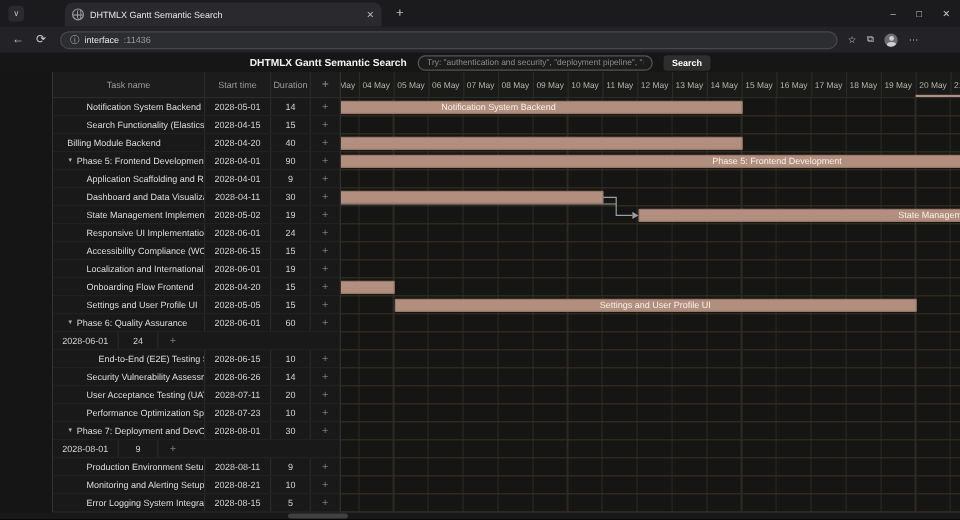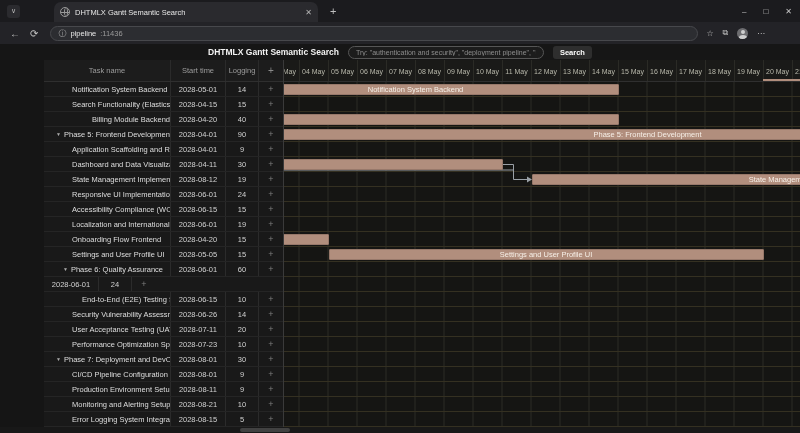--- a/index.html
+++ b/index.html
@@ -84,21 +84,21 @@
       <span>□</span>
       <span>✕</span>
     </div>
   </div>
 
   <div class="toolbar">
     <span class="nav-ic">←</span>
     <span class="nav-ic">⟳</span>
     <div class="urlpill">
       <span class="info-ic">ⓘ</span>
-      <span class="url-host">pipeline</span>
+      <span class="url-host">interface</span>
       <span class="url-port">:11436</span>
     </div>
     <div class="tb-right">
       <span>☆</span>
       <span>⧉</span>
       <span class="avatar"></span>
       <span>⋯</span>
     </div>
   </div>
 
@@ -106,42 +106,42 @@
     <span class="app-title">DHTMLX Gantt Semantic Search</span>
     <input class="search-input" placeholder="Try: &quot;authentication and security&quot;, &quot;deployment pipeline&quot;, &quot;user interface...&quot;" style="">
     <button class="search-btn">Search</button>
   </div>
 
   <div class="gantt">
     <div class="grid">
       <div class="grid-header">
         <div class="gh-cell gh-name">Task name</div>
         <div class="gh-cell gh-start">Start time</div>
-        <div class="gh-cell gh-dur">Logging</div>
+        <div class="gh-cell gh-dur">Duration</div>
         <div class="gh-cell gh-add">+</div>
       </div>
       <div id="grid-rows">
           <div class="g-row">
             <div class="c-name" style="padding-left: 28px;">
               <span>Notification System Backend</span>
             </div>
             <div class="c-start">2028-05-01</div>
             <div class="c-dur">14</div>
             <div class="c-add">+</div>
           </div>
           <div class="g-row">
             <div class="c-name" style="padding-left: 28px;">
               <span>Search Functionality (Elasticsea...</span>
             </div>
             <div class="c-start">2028-04-15</div>
             <div class="c-dur">15</div>
             <div class="c-add">+</div>
           </div>
           <div class="g-row">
-            <div class="c-name" style="padding-left: 12px; justify-content: flex-end;">
+            <div class="c-name" style="padding-left: 12px;">
               <span>Billing Module Backend</span>
             </div>
             <div class="c-start">2028-04-20</div>
             <div class="c-dur">40</div>
             <div class="c-add">+</div>
           </div>
           <div class="g-row">
             <div class="c-name" style="padding-left: 12px;">
               <div class="expander" style="display: inline;">▼</div>
               <span>Phase 5: Frontend Development</span>
@@ -163,21 +163,21 @@
               <span>Dashboard and Data Visualizatio...</span>
             </div>
             <div class="c-start">2028-04-11</div>
             <div class="c-dur">30</div>
             <div class="c-add">+</div>
           </div>
           <div class="g-row">
             <div class="c-name" style="padding-left: 28px;">
               <span>State Management Implementati...</span>
             </div>
-            <div class="c-start">2028-08-12</div>
+            <div class="c-start">2028-05-02</div>
             <div class="c-dur">19</div>
             <div class="c-add">+</div>
           </div>
           <div class="g-row">
             <div class="c-name" style="padding-left: 28px;">
               <span>Responsive UI Implementation</span>
             </div>
             <div class="c-start">2028-06-01</div>
             <div class="c-dur">24</div>
             <div class="c-add">+</div>
@@ -208,21 +208,21 @@
           </div>
           <div class="g-row">
             <div class="c-name" style="padding-left: 28px;">
               <span>Settings and User Profile UI</span>
             </div>
             <div class="c-start">2028-05-05</div>
             <div class="c-dur">15</div>
             <div class="c-add">+</div>
           </div>
           <div class="g-row">
-            <div class="c-name" style="padding-left: 12px; justify-content: center;">
+            <div class="c-name" style="padding-left: 12px;">
               <div class="expander" style="display: inline;">▼</div>
               <span>Phase 6: Quality Assurance</span>
             </div>
             <div class="c-start">2028-06-01</div>
             <div class="c-dur">60</div>
             <div class="c-add">+</div>
           </div>
           <div class="g-row">
             <div class="c-start">2028-06-01</div>
             <div class="c-dur">24</div>
@@ -263,23 +263,20 @@
           <div class="g-row">
             <div class="c-name" style="padding-left: 12px;">
               <div class="expander" style="display: inline;">▼</div>
               <span>Phase 7: Deployment and DevOps</span>
             </div>
             <div class="c-start">2028-08-01</div>
             <div class="c-dur">30</div>
             <div class="c-add">+</div>
           </div>
           <div class="g-row">
-            <div class="c-name" style="padding-left: 28px;">
-              <span>CI/CD Pipeline Configuration</span>
-            </div>
             <div class="c-start">2028-08-01</div>
             <div class="c-dur">9</div>
             <div class="c-add">+</div>
           </div>
           <div class="g-row">
             <div class="c-name" style="padding-left: 28px;">
               <span>Production Environment Setup</span>
             </div>
             <div class="c-start">2028-08-11</div>
             <div class="c-dur">9</div>

